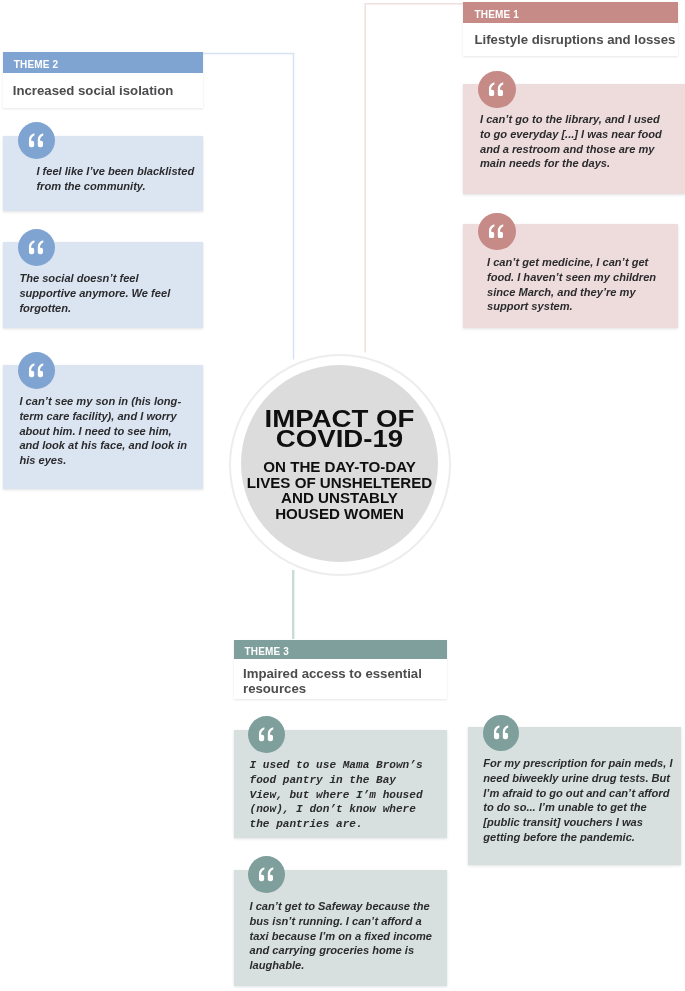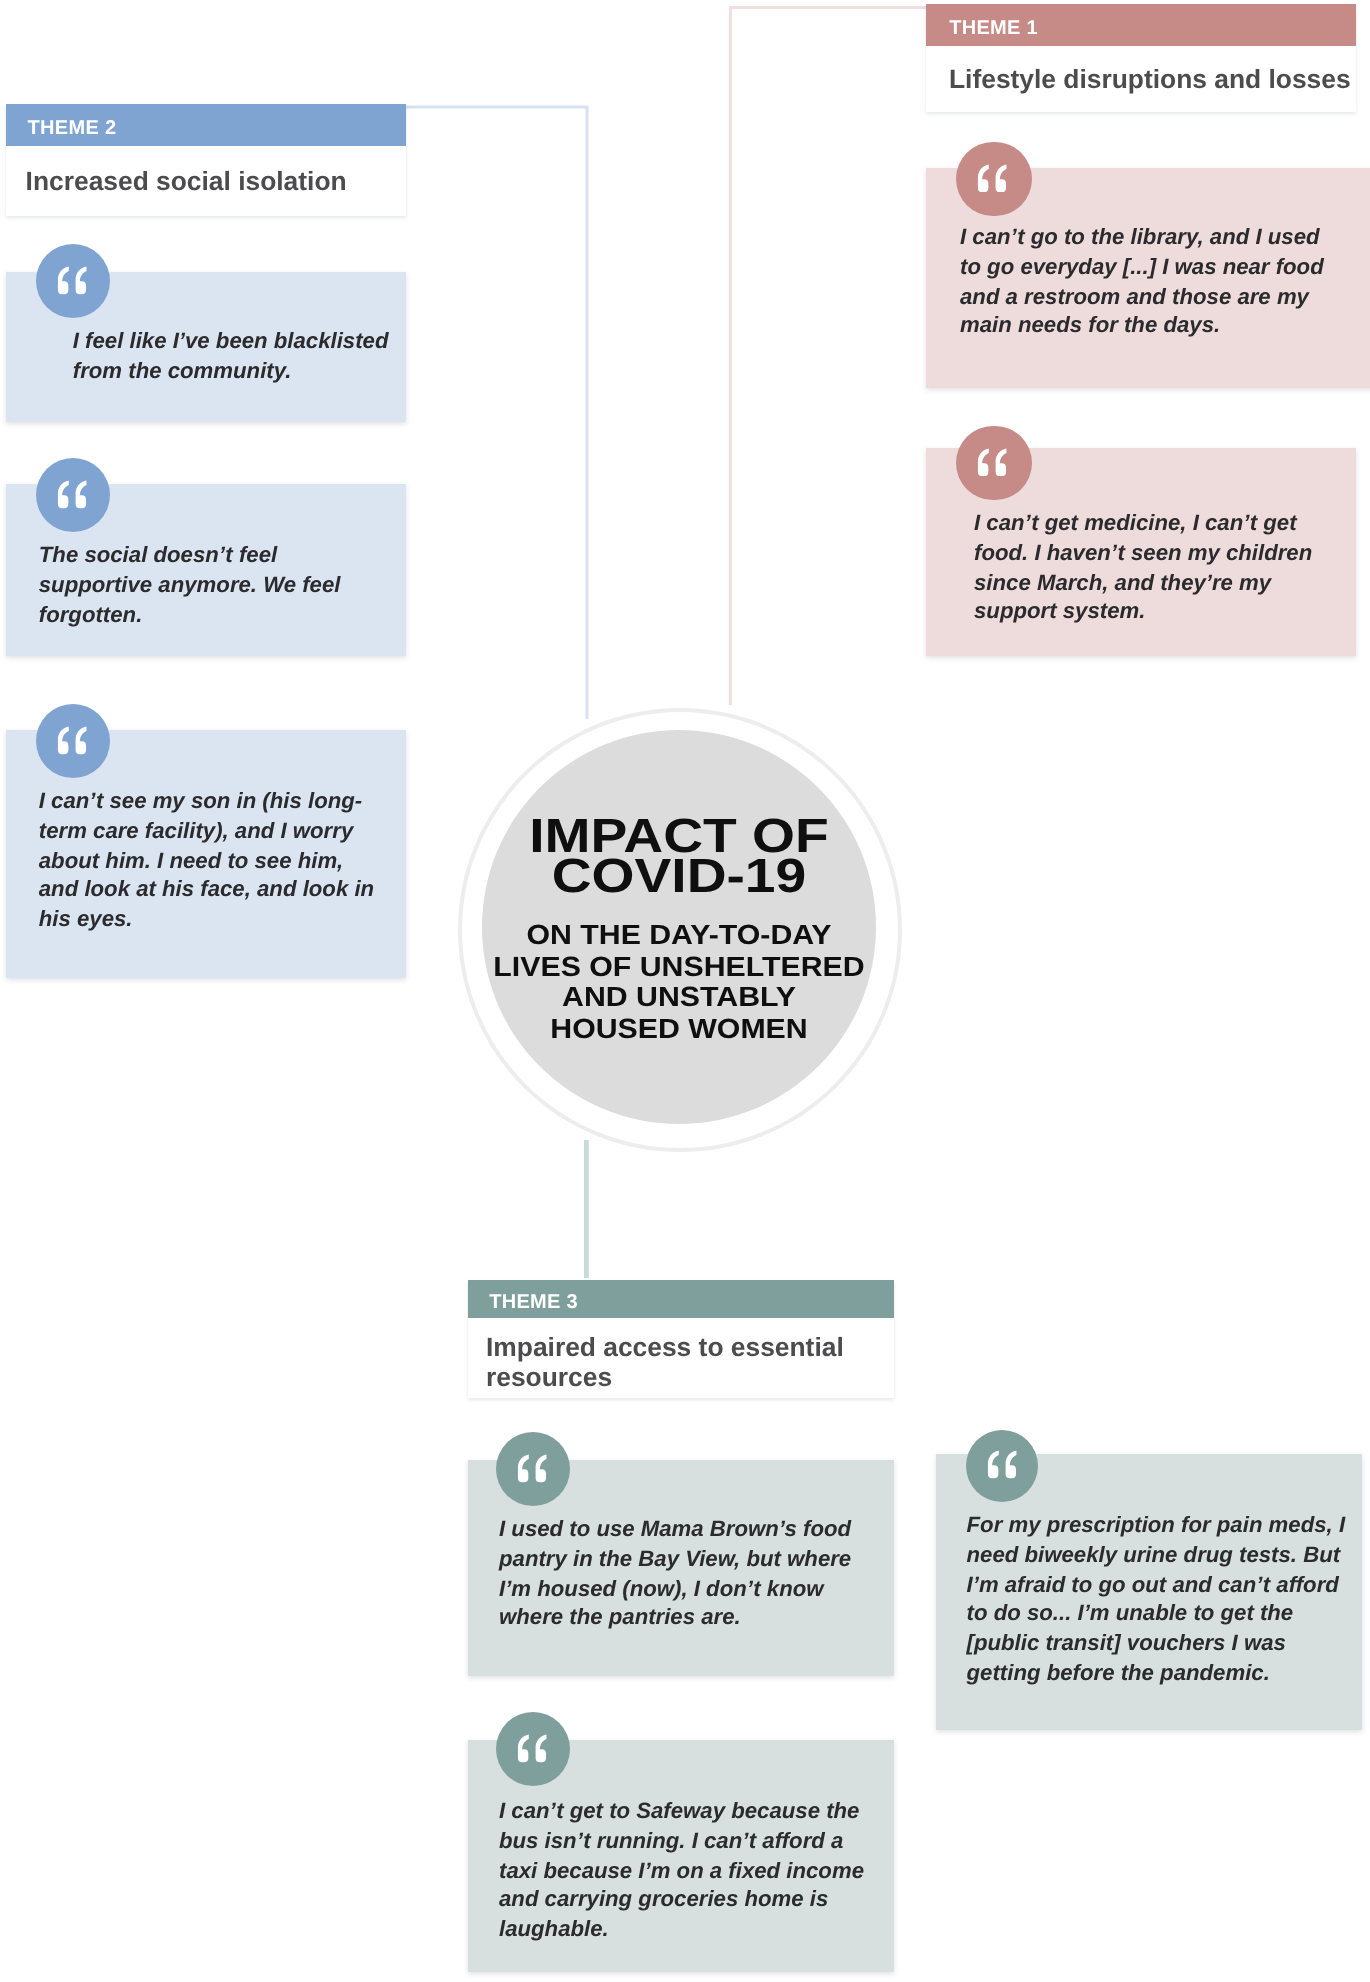--- a/index.html
+++ b/index.html
@@ -111,21 +111,21 @@
     <div class="qtext" style="position:absolute;left:16.4px;top:29px;width:170px;">I can’t see my son in (his long-term care facility), and I worry about him. I need to see him, and look at his face, and look in his eyes.</div>
   </div>
   <div class="abs qbubble" style="left: 18px; top: 352px; width: 37.4px; height: 37.4px; background: rgb(128, 164, 210);">
     <svg class="qmark" width="16.2" height="14.5" viewBox="0 0 15.2 13.4">
         <path d="M6.0 0.15 C2.6 0.9 0.9 3.4 0.9 6.3 L0.9 11.2 C0.9 12.5 1.6 13.2 2.9 13.2 L3.8 13.2 C5.1 13.2 5.8 12.5 5.8 11.2 L5.8 9.1 C5.8 7.8 5.1 7.1 3.8 7.1 L2.9 7.1 C2.9 4.9 4.1 3.0 6.0 2.2 Z" fill="#fff"></path>
         <path d="M14.3 0.15 C10.9 0.9 9.2 3.4 9.2 6.3 L9.2 11.2 C9.2 12.5 9.9 13.2 11.2 13.2 L12.1 13.2 C13.4 13.2 14.1 12.5 14.1 11.2 L14.1 9.1 C14.1 7.8 13.4 7.1 12.1 7.1 L11.2 7.1 C11.2 4.9 12.4 3.0 14.3 2.2 Z" fill="#fff"></path>
       </svg>
   </div>
 
   <div class="abs qbox" style="left: 234px; top: 730px; width: 213px; height: 108px; background: rgb(215, 224, 222);">
-    <div class="qtext" style="position:absolute;left:15.5px;top:28px;width:186px;">I used to use Mama Brown’s food pantry in the Bay View, but where I’m housed (now), I don’t know where the pantries are.</div>
+    <div class="qtext" style="position:absolute;left:15.5px;top:28px;width:186px;font-family:Liberation Mono, monospace;">I used to use Mama Brown’s food pantry in the Bay View, but where I’m housed (now), I don’t know where the pantries are.</div>
   </div>
   <div class="abs qbubble" style="left: 248px; top: 716px; width: 37.4px; height: 37.4px; background: rgb(126, 159, 155);">
     <svg class="qmark" width="16.2" height="14.5" viewBox="0 0 15.2 13.4">
         <path d="M6.0 0.15 C2.6 0.9 0.9 3.4 0.9 6.3 L0.9 11.2 C0.9 12.5 1.6 13.2 2.9 13.2 L3.8 13.2 C5.1 13.2 5.8 12.5 5.8 11.2 L5.8 9.1 C5.8 7.8 5.1 7.1 3.8 7.1 L2.9 7.1 C2.9 4.9 4.1 3.0 6.0 2.2 Z" fill="#fff"></path>
         <path d="M14.3 0.15 C10.9 0.9 9.2 3.4 9.2 6.3 L9.2 11.2 C9.2 12.5 9.9 13.2 11.2 13.2 L12.1 13.2 C13.4 13.2 14.1 12.5 14.1 11.2 L14.1 9.1 C14.1 7.8 13.4 7.1 12.1 7.1 L11.2 7.1 C11.2 4.9 12.4 3.0 14.3 2.2 Z" fill="#fff"></path>
       </svg>
   </div>
 
   <div class="abs qbox" style="left: 234px; top: 870px; width: 213px; height: 116px; background: rgb(215, 224, 222);">
     <div class="qtext" style="position:absolute;left:15.5px;top:29px;width:190px;">I can’t get to Safeway because the bus isn’t running. I can’t afford a taxi because I’m on a fixed income and carrying groceries home is laughable.</div>

